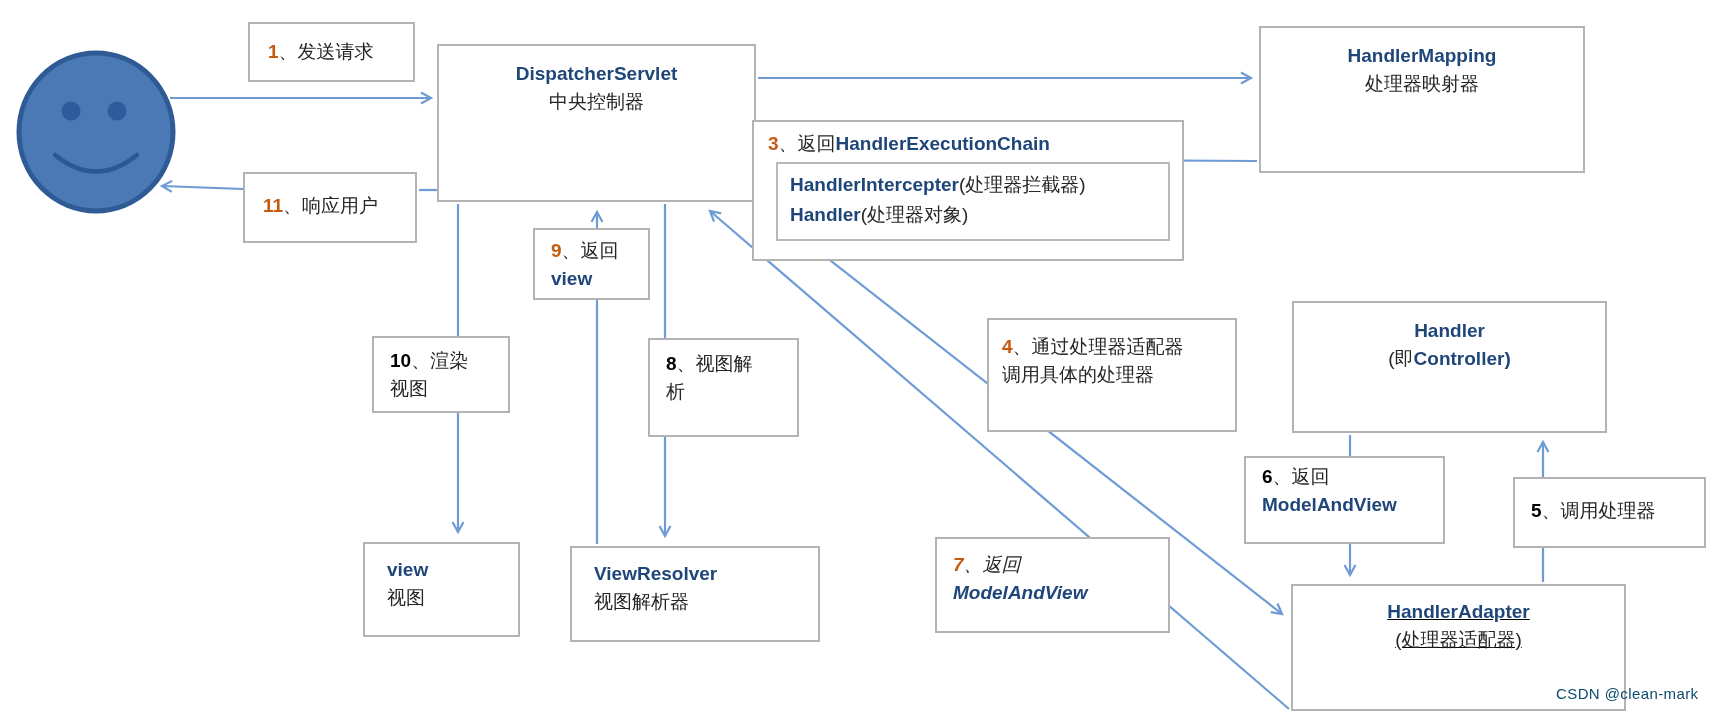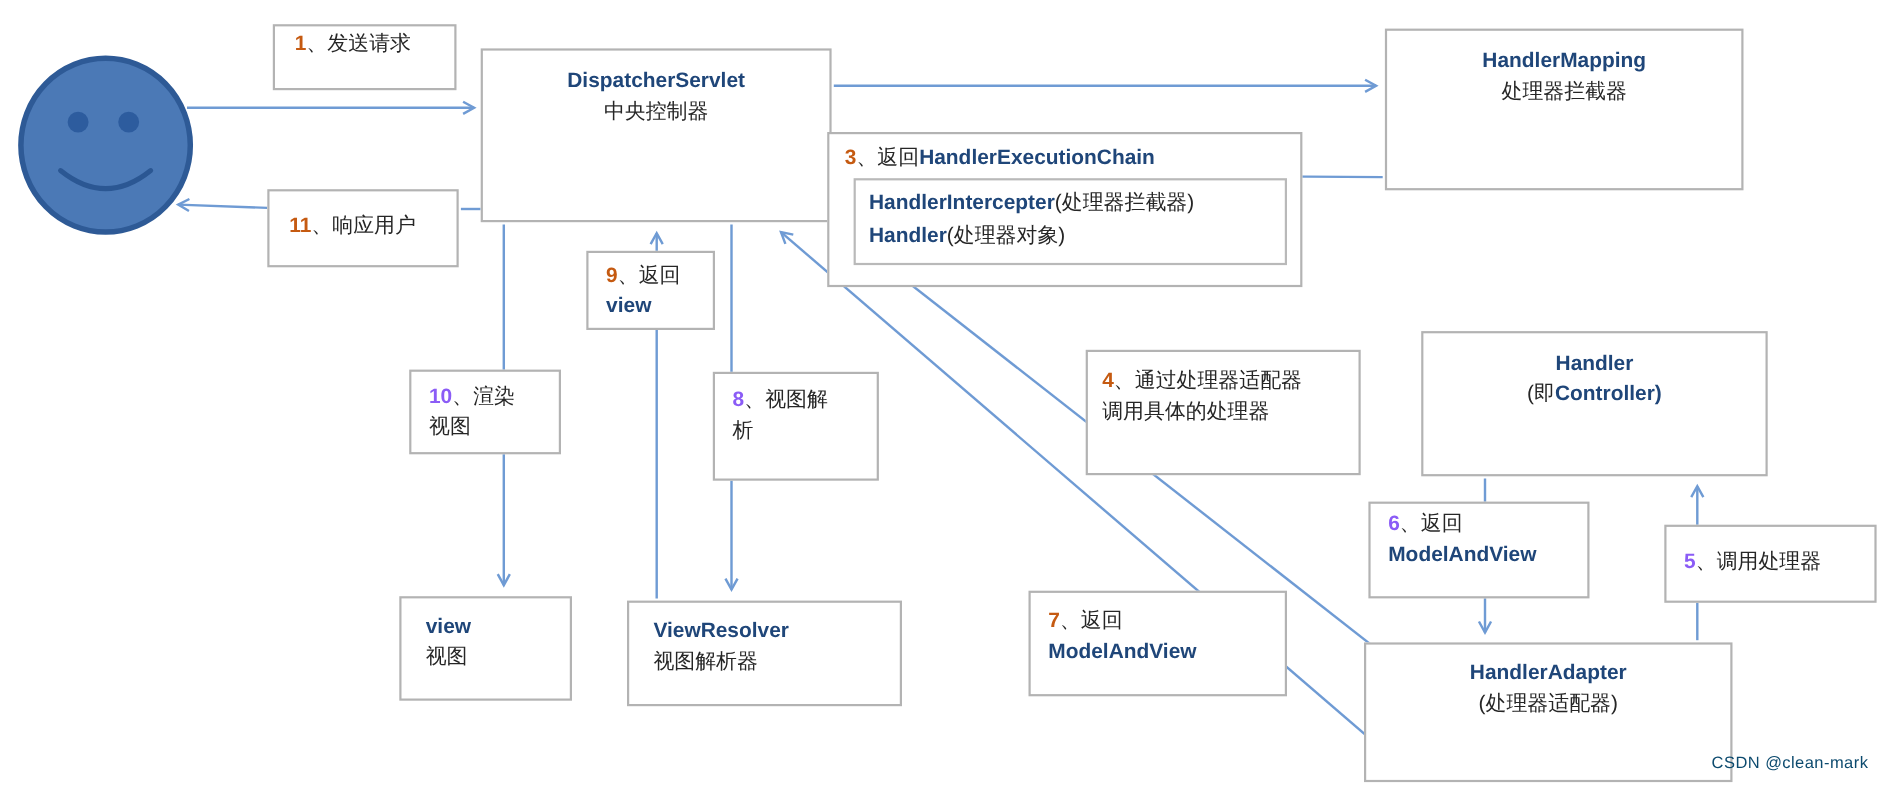--- a/index.html
+++ b/index.html
@@ -17,43 +17,43 @@
     border:2px solid #b3b3b3;
     box-sizing:border-box;
     z-index:1;
     font-size:19px;
   }
   .tline{line-height:1.45;white-space:nowrap;}
   .center{text-align:center;}
   .seg-en{color:#1F4679;font-weight:bold;}
   .seg-zh{color:#262626;}
   .seg-o{color:#C55A11;font-weight:bold;}
-  .seg-b{color:#8b5cf6;font-weight:bold;}
+  .seg-b{color:#000000;font-weight:bold;}
 
   #box-ds      {left:437px;top:44px;width:319px;height:158px;padding-top:14px;}
   #box-hm      {left:1259px;top:26px;width:326px;height:147px;padding-top:14px;}
   #box-handler {left:1292px;top:301px;width:315px;height:132px;padding-top:14px;}
-  #box-ha      {left:1240px;top:584px;width:335px;height:127px;padding-top:12px;}
+  #box-ha      {left:1291px;top:584px;width:335px;height:127px;padding-top:12px;text-decoration:underline;}
   #box-view    {left:363px;top:542px;width:157px;height:95px;padding:12px 0 0 22px;}
   #box-vr      {left:570px;top:546px;width:250px;height:96px;padding:12px 0 0 22px;}
 
-  #box-s1 {left:248px;top:22px;width:167px;height:60px;padding:2px 0 0 18px;}
+  #box-s1 {left:248px;top:22px;width:167px;height:60px;padding:14px 0 0 18px;}
   #box-s2 {left:775px;top:11px;width:358px;height:50px;padding:10px 0 0 14px;}
   #box-s3 {left:752px;top:120px;width:432px;height:141px;padding:8px 0 0 14px;}
   #box-s3-chain{left:22px;top:40px;width:394px;height:79px;position:absolute;
     border:2px solid #b9b9b9;background:#fff;padding:6px 0 0 12px;box-sizing:border-box;}
   #box-s3-chain .tline{line-height:1.6;}
   #box-s11{left:243px;top:172px;width:174px;height:71px;padding:18px 0 0 18px;}
   #box-s9 {left:533px;top:228px;width:117px;height:72px;padding:7px 0 0 16px;}
   #box-s10{left:372px;top:336px;width:138px;height:77px;padding:9px 0 0 16px;}
   #box-s8 {left:648px;top:338px;width:151px;height:99px;padding:10px 0 0 16px;}
   #box-s4 {left:987px;top:318px;width:250px;height:114px;padding:13px 0 0 13px;}
   #box-s6 {left:1244px;top:456px;width:201px;height:88px;padding:5px 0 0 16px;}
   #box-s5 {left:1513px;top:477px;width:193px;height:71px;padding:18px 0 0 16px;}
-  #box-s7 {left:935px;top:537px;width:235px;height:96px;padding:12px 0 0 16px;}
+  #box-s7 {left:935px;top:537px;width:235px;height:96px;padding:12px 0 0 16px;font-style:italic;}
 
   #watermark{
     position:absolute;left:1556px;top:685px;z-index:2;
     color:#0c4a6e;font-size:15px;letter-spacing:0.4px;white-space:nowrap;
   }
 </style>
 </head>
 <body>
 
 <div class="canvas">
@@ -88,21 +88,21 @@
     </g>
   </svg>
 
   <div class="box center" id="box-ds">
       <div class="tline"><span class="seg-en">DispatcherServlet</span></div>
       <div class="tline"><span class="seg-zh">中央控制器</span></div>
     </div>
 
   <div class="box center" id="box-hm">
       <div class="tline"><span class="seg-en">HandlerMapping</span></div>
-      <div class="tline"><span class="seg-zh">处理器拦截器</span></div>
+      <div class="tline"><span class="seg-zh">处理器映射器</span></div>
     </div>
 
   <div class="box center" id="box-handler">
       <div class="tline"><span class="seg-en">Handler</span></div>
       <div class="tline"><span class="seg-zh">(即</span><span class="seg-en">Controller)</span></div>
     </div>
 
   <div class="box center" id="box-ha">
       <div class="tline"><span class="seg-en">HandlerAdapter</span></div>
       <div class="tline"><span class="seg-zh">(处理器适配器)</span></div>

